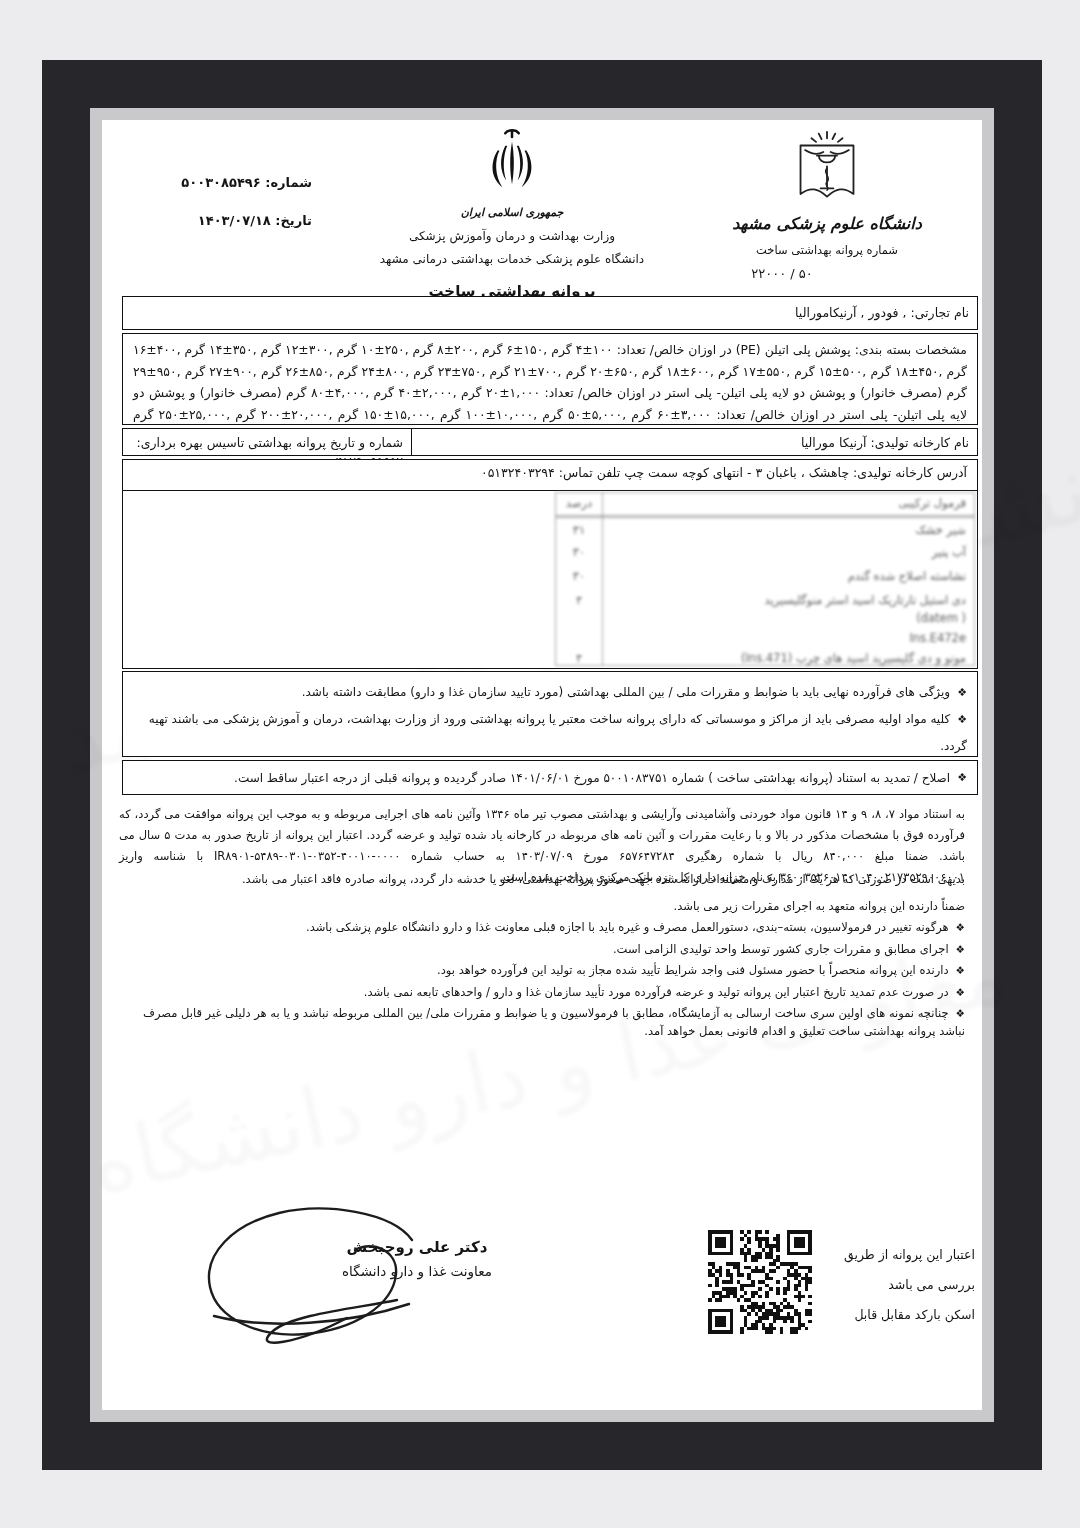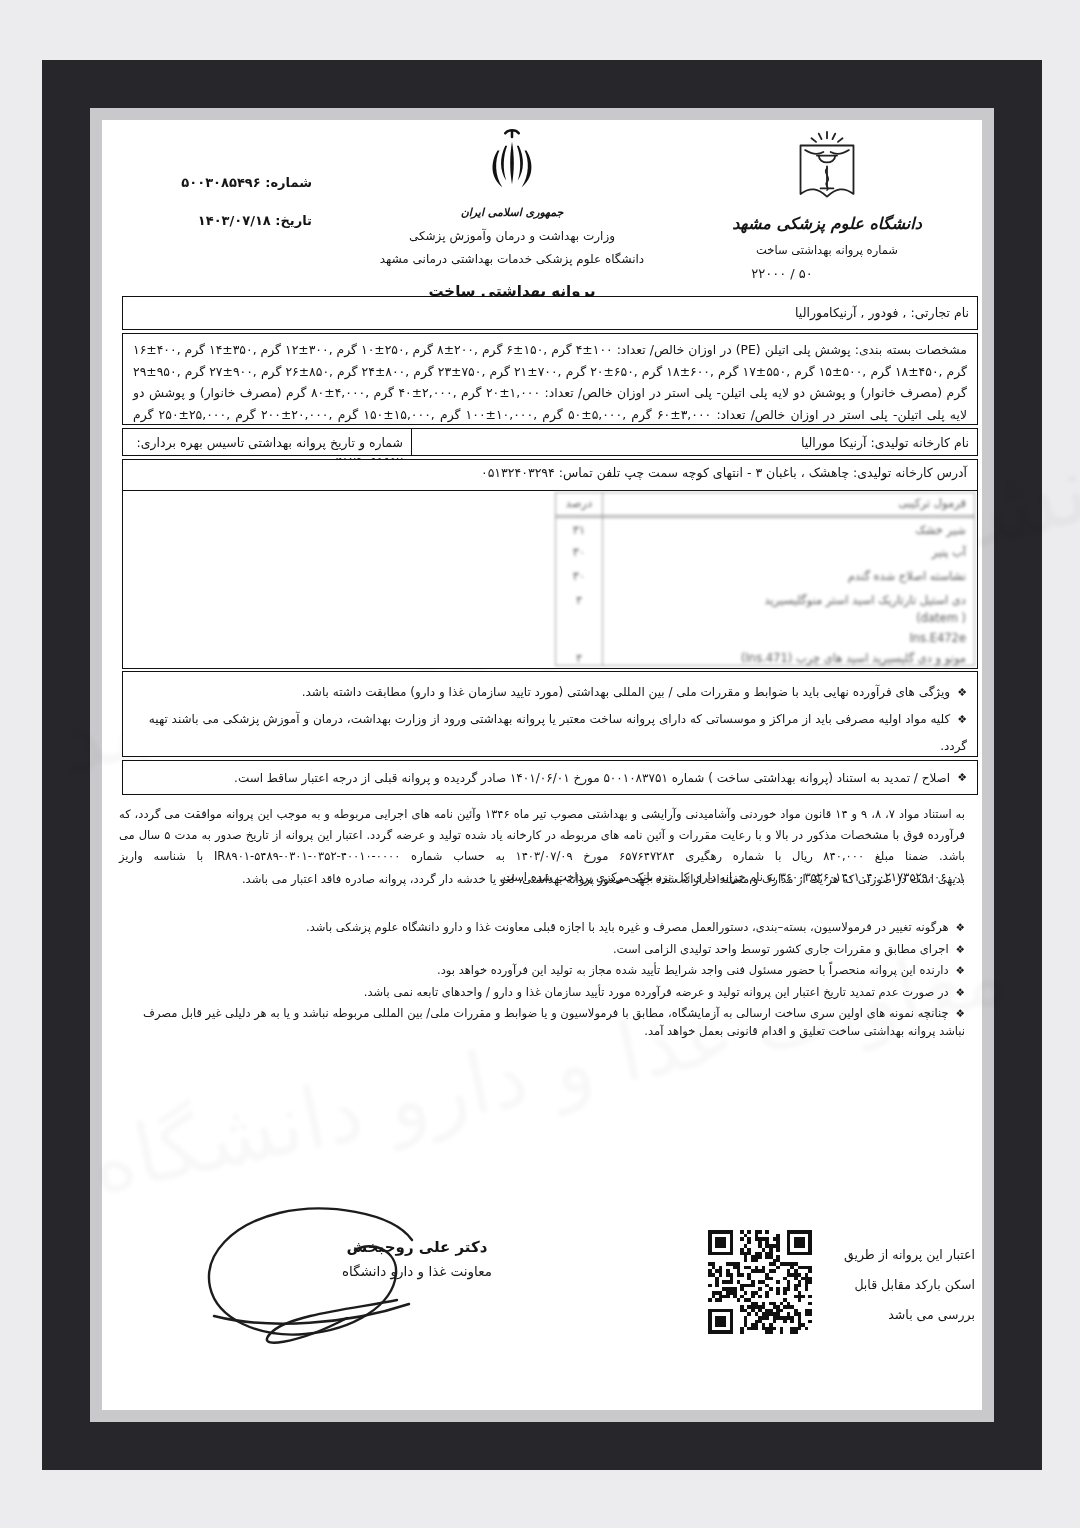--- a/index.html
+++ b/index.html
@@ -195,20 +195,21 @@
         <div class="box" style="top:640px; height:35px;">
           <div class="amend">
               <span class="b">❖</span>
               <span>اصلاح / تمدید به استناد (پروانه بهداشتی ساخت ) شماره ۵۰۰۱۰۸۳۷۵۱  مورخ  ۱۴۰۱/۰۶/۰۱ صادر گردیده و پروانه قبلی از درجه اعتبار ساقط است.</span>
             </div>
         </div>
 
         <div class="para" style="top:684px;">به استناد مواد ۷، ۸، ۹ و ۱۴ قانون مواد خوردنی وآشامیدنی وآرایشی و بهداشتی مصوب تیر ماه ۱۳۴۶ وآئین نامه های اجرایی مربوطه و به موجب این پروانه موافقت می گردد، که فرآورده فوق با مشخصات مذکور در بالا و با رعایت مقررات و آئین نامه های مربوطه در کارخانه یاد شده تولید و عرضه گردد. اعتبار این پروانه از تاریخ صدور به مدت ۵ سال می باشد. ضمنا مبلغ ۸۴۰,۰۰۰ ریال با شماره رهگیری ۶۵۷۶۴۷۲۸۴ مورخ ۱۴۰۳/۰۷/۰۹ به حساب شماره IR۸۹۰۱-۵۴۸۹-۰۳۰۱-۰۳۵۲-۴۰۰۱۰-۰۰۰۰ با شناسه واریز ۳۶۰۰۳۵۲۶۰۱۴۰۱۰۴۰۰۲۱۷۳۵۲۹۰۰۶۰۰۱ به نام خزانه داری کل نزد بانک مرکزی پرداخت شده است.</div>
 
         <div class="note" style="top:752px;">بدیهی است در صورتی که هر یک از مدارک و مستندات ارائه شده جهت صدور پروانه بهداشتی، لغو یا خدشه دار گردد، پروانه صادره فاقد اعتبار می باشد.</div>
+        <div class="note" style="top:779px;">ضمناً دارنده این پروانه متعهد به اجرای مقررات زیر می باشد.</div>
 
         <div class="obligations" style="top:799px;">
           <div class="ob"><span class="b">❖</span><span>هرگونه تغییر در فرمولاسیون، بسته–بندی، دستورالعمل مصرف و غیره باید با اجازه قبلی معاونت غذا و دارو دانشگاه علوم پزشکی باشد.</span></div>
           <div class="ob"><span class="b">❖</span><span>اجرای مطابق و مقررات جاری کشور توسط واحد تولیدی الزامی است.</span></div>
           <div class="ob"><span class="b">❖</span><span>دارنده این پروانه منحصراً با حضور مسئول فنی واجد شرایط تأیید شده مجاز به تولید این فرآورده خواهد بود.</span></div>
           <div class="ob"><span class="b">❖</span><span>در صورت عدم تمدید تاریخ اعتبار این پروانه تولید و عرضه فرآورده مورد تأیید سازمان غذا و دارو / واحدهای تابعه نمی باشد.</span></div>
           <div class="ob"><span class="b">❖</span><span>چنانچه نمونه های اولین سری ساخت ارسالی به آزمایشگاه، مطابق با فرمولاسیون و یا ضوابط و مقررات ملی/ بین المللی مربوطه نباشد و یا به هر دلیلی غیر قابل مصرف نباشد پروانه بهداشتی ساخت تعلیق و اقدام قانونی   بعمل خواهد آمد.</span></div>
         </div>
 
         <div class="sig-block">
@@ -501,20 +502,20 @@
               <rect x="22" y="0" width="7" height="7" fill="#111"></rect>
               <rect x="23" y="1" width="5" height="5" fill="#fff"></rect>
               <rect x="24" y="2" width="3" height="3" fill="#111"></rect>
               <rect x="0" y="22" width="7" height="7" fill="#111"></rect>
               <rect x="1" y="23" width="5" height="5" fill="#fff"></rect>
               <rect x="2" y="24" width="3" height="3" fill="#111"></rect>
             </svg>
         </div>
         <div class="qr-caption">
           <div>اعتبار این پروانه از طریق</div>
+          <div>بررسی می باشد</div>
           <div>اسکن بارکد مقابل قابل</div>
-          <div>بررسی می باشد</div>
         </div>
 
       </div>
     </div>
   </div>
 </div>
 
 </body></html>

